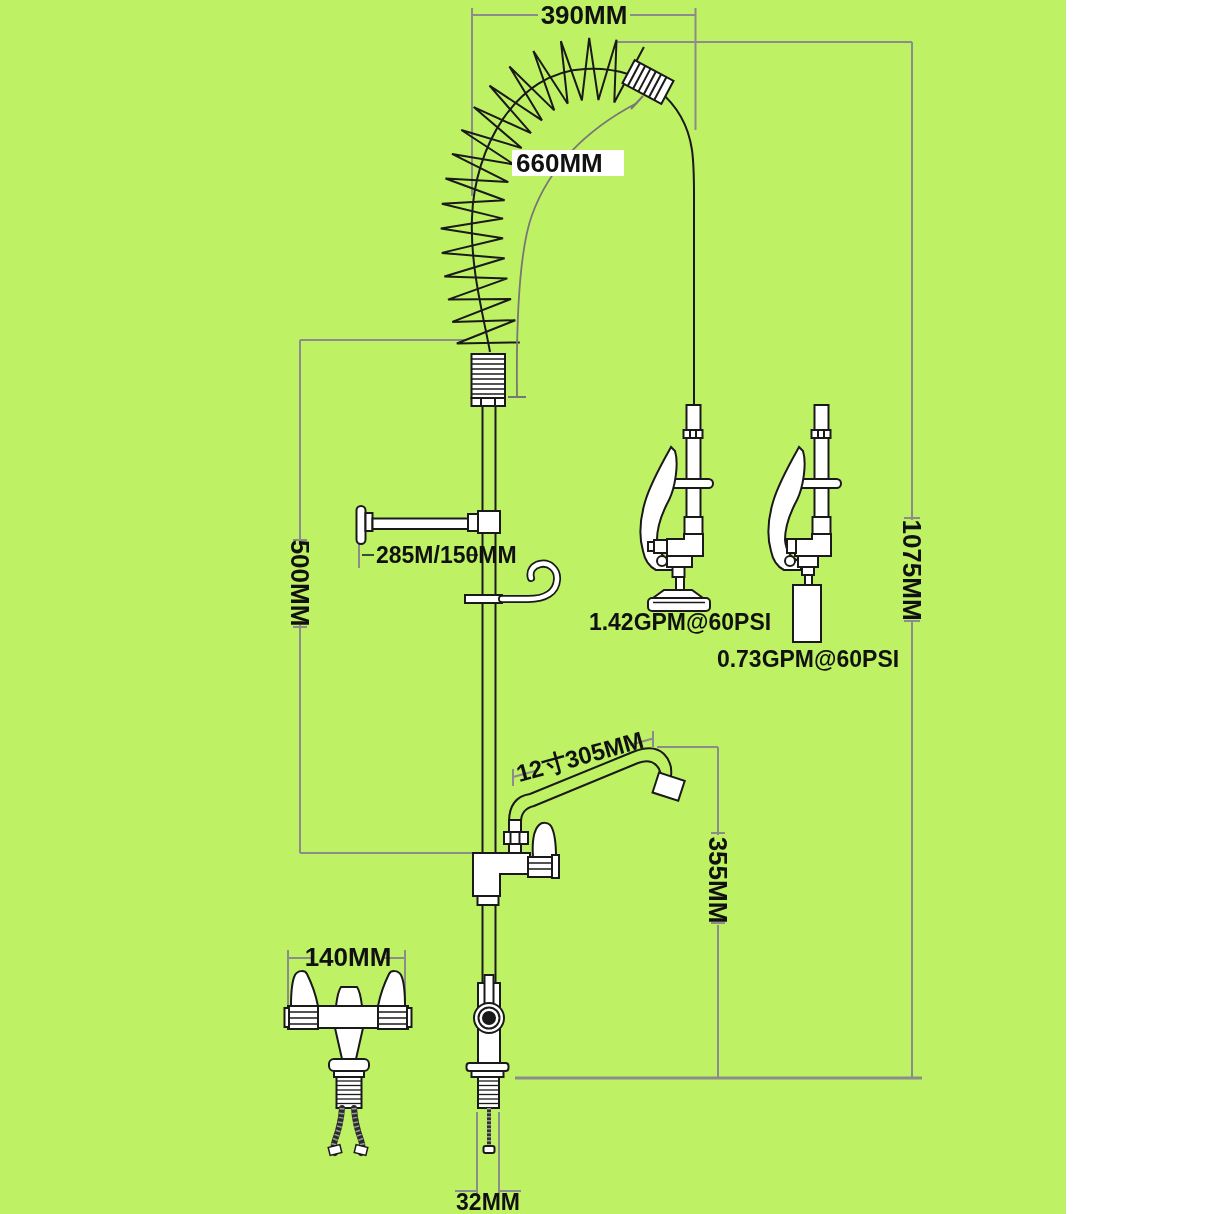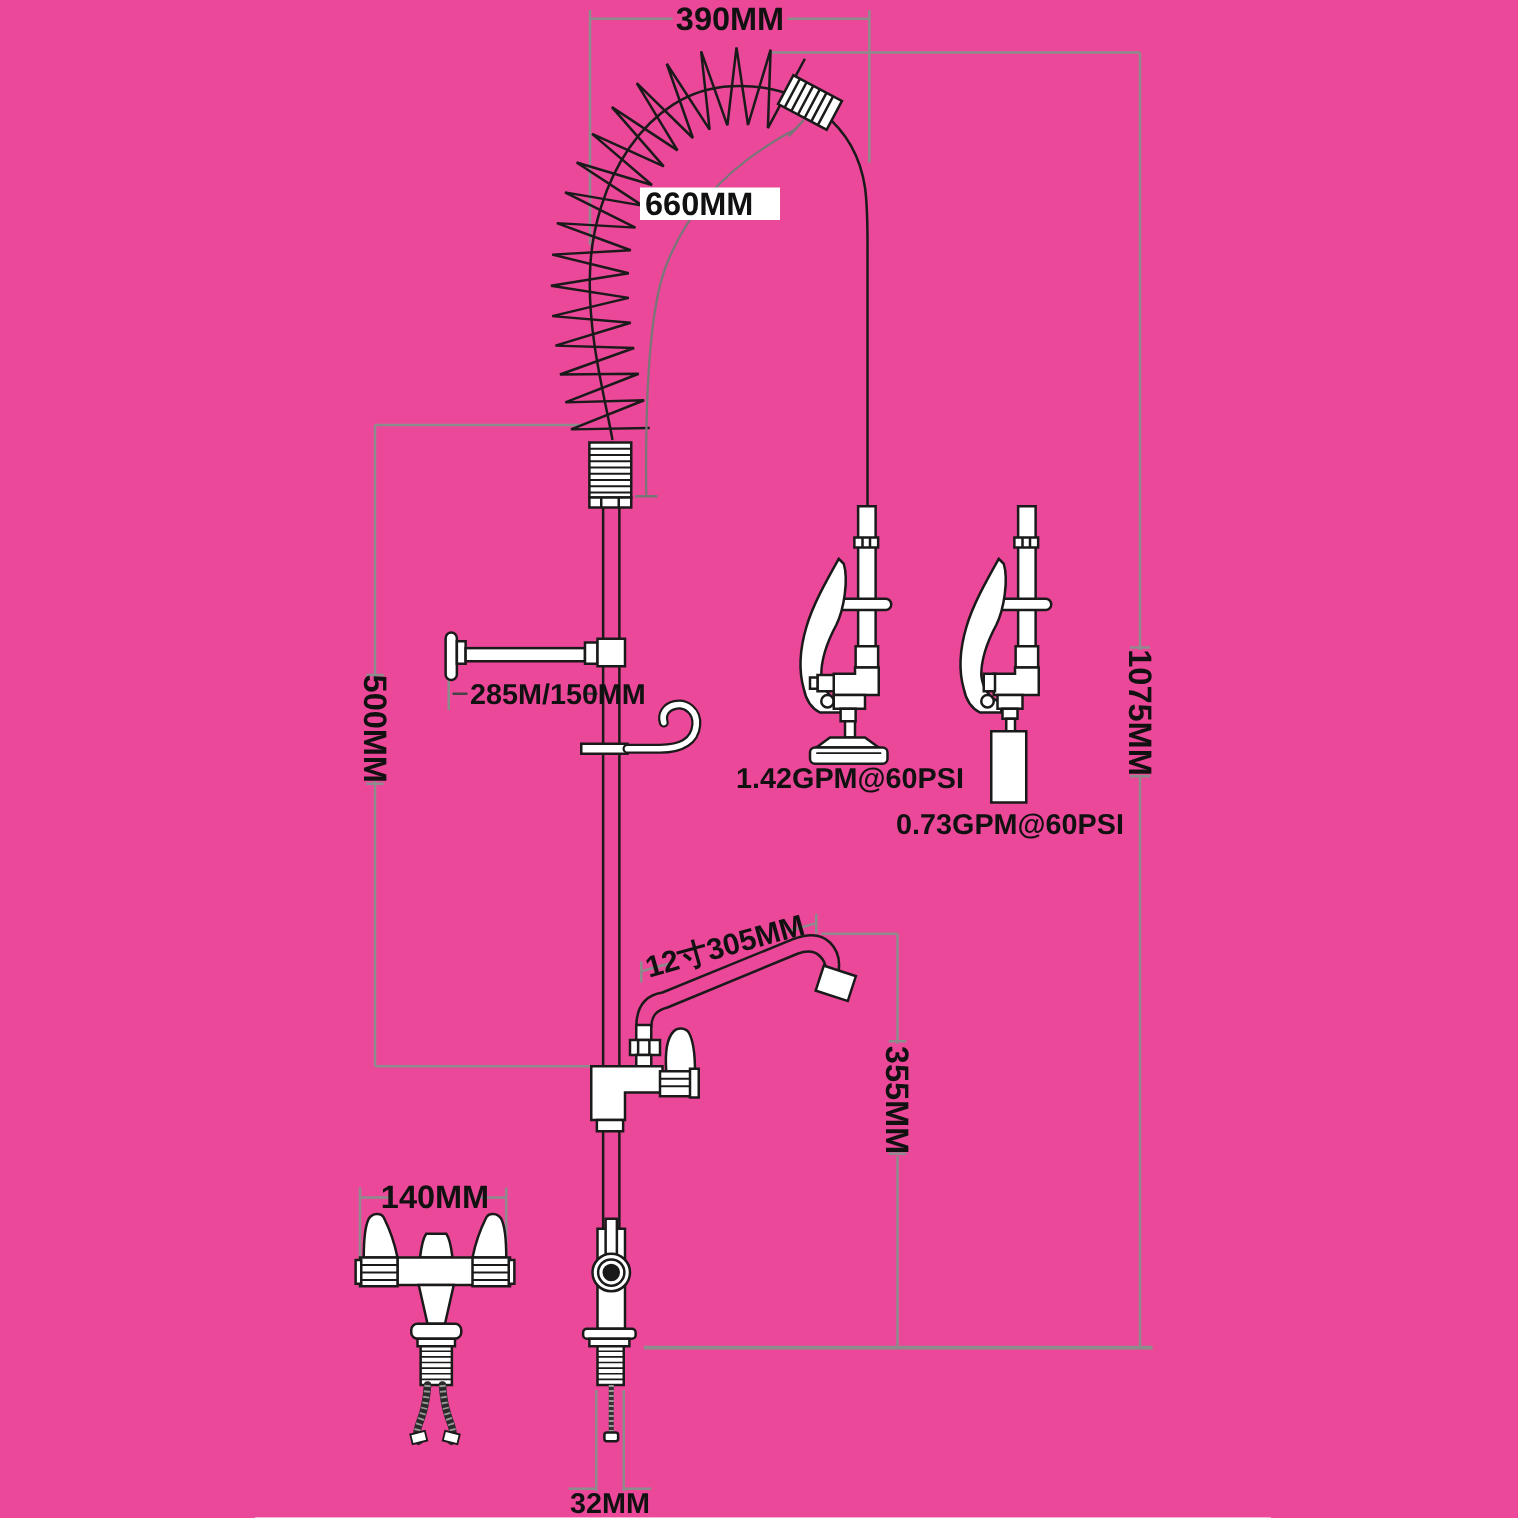--- a/index.html
+++ b/index.html
@@ -1,16 +1,16 @@
 <!DOCTYPE html>
 <html><head>
 <meta charset="utf-8">
 <style>
   html,body{margin:0;padding:0;background:#fff;}
-  .canvas{position:relative;width:1214px;height:1214px;background:#ec4899;overflow:hidden;
+  .canvas{position:relative;width:1066px;height:1214px;background:#bef264;overflow:hidden;
           font-family:"Liberation Sans", sans-serif;}
   svg text{font-family:"Liberation Sans", sans-serif;font-weight:bold;fill:#111;}
   .dim-big{font-size:26px;}
   .dim-med{font-size:23px;}
   .dim-spout{font-size:24px;}
 </style>
 </head>
 <body>
 
 <div class="canvas">

